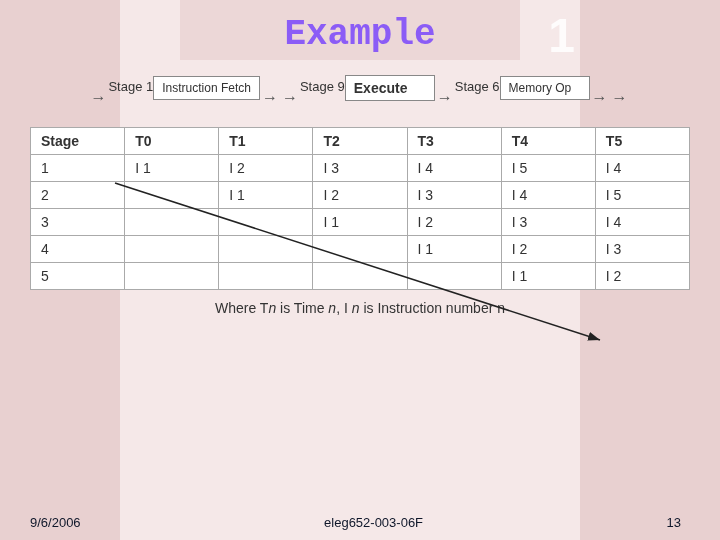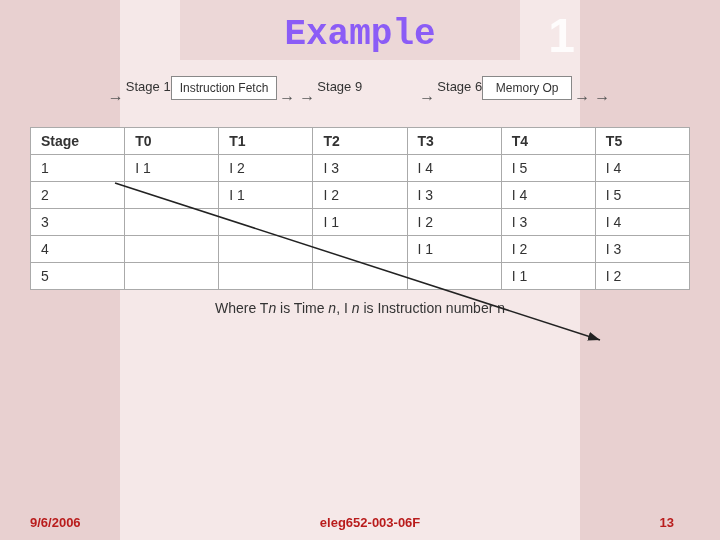--- a/index.html
+++ b/index.html
@@ -71,21 +71,20 @@
       font-weight: normal;
     }
     .stage-box {
       border: 1px solid #888;
       background: #fff;
       padding: 4px 8px;
       font-size: 12px;
       color: #333;
       white-space: nowrap;
       min-width: 90px;
-      text-align: center;
     }
     .stage-box.highlighted {
       background: #fff;
       font-size: 14px;
       font-weight: bold;
       border: 1px solid #888;
     }
     .arrow-between {
       display: flex;
       align-items: flex-end;
@@ -147,27 +146,26 @@
       margin-top: 10px;
     }
     .where-note em {
       font-style: italic;
     }
 
     
     .bottom-bar {
       position: absolute;
       bottom: 10px;
-      left: 0; right: 16px;
+      left: 0; right: 9px;
       display: flex;
       justify-content: space-between;
       padding: 0 30px;
       font-size: 13px;
-      color: #b91c1c;
-      font-weight: bold;
+      color: #0f172a;
     }
 
     
     .top-right-num {
       position: absolute;
       top: 8px;
       right: 145px;
       font-size: 48px;
       font-weight: bold;
       color: rgba(255,255,255,0.85);
@@ -189,20 +187,21 @@
   <div class="stages-row">
     <div class="arrow-left">→</div>
     <div class="stage-group">
       <div class="stage-label">Stage 1</div>
       <div class="stage-box">Instruction Fetch</div>
     </div>
     <div class="arrow-between">→</div>
     <div class="arrow-between">→</div>
     <div class="stage-group">
       <div class="stage-label">Stage 9</div>
+      <div class="stage-box highlighted">Execute</div>
     </div>
     <div class="arrow-between">→</div>
     <div class="stage-group">
       <div class="stage-label">Stage 6</div>
       <div class="stage-box">Memory Op</div>
     </div>
     <div class="arrow-between">→</div>
     <div class="arrow-between">→</div>
   </div>
 

